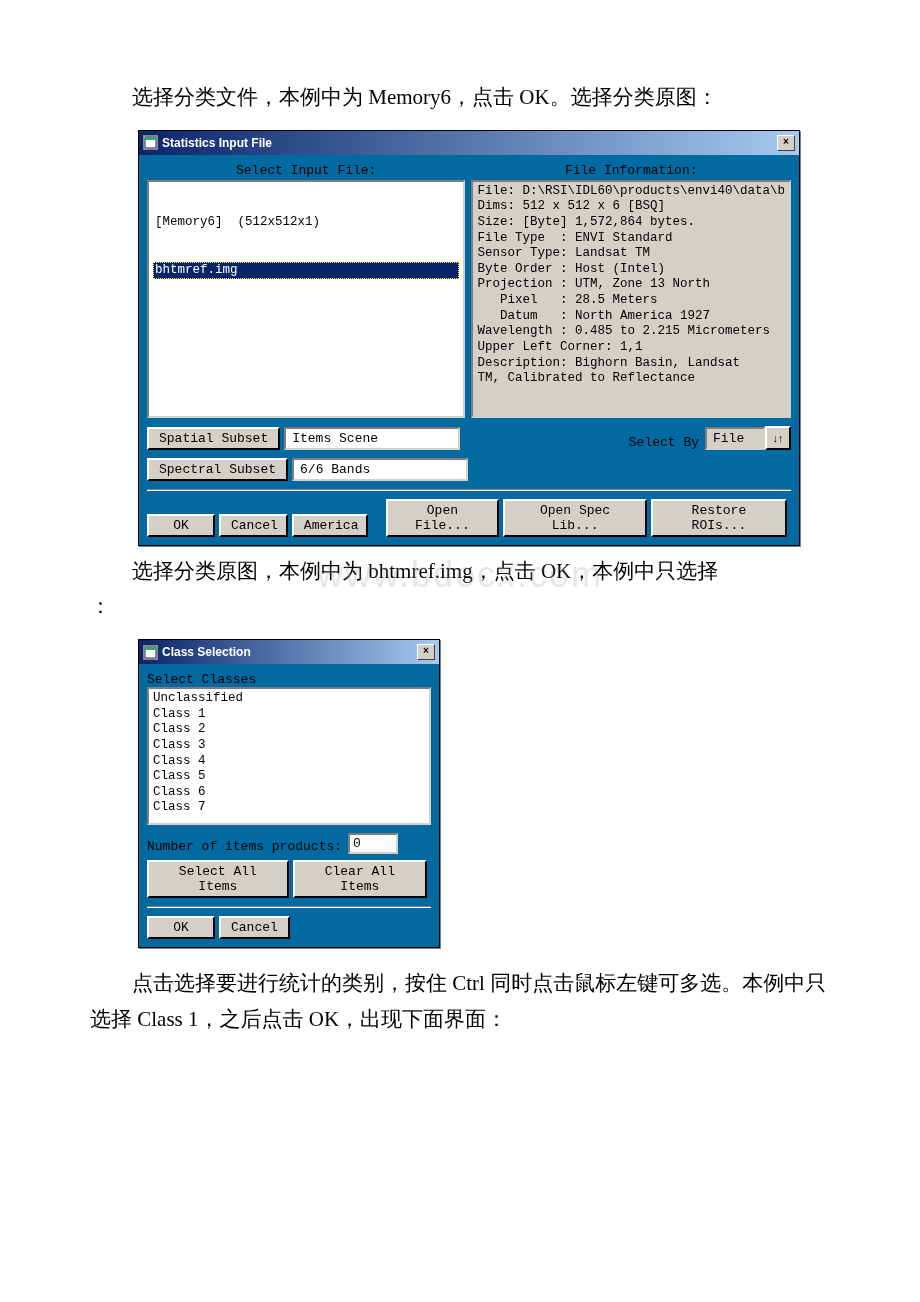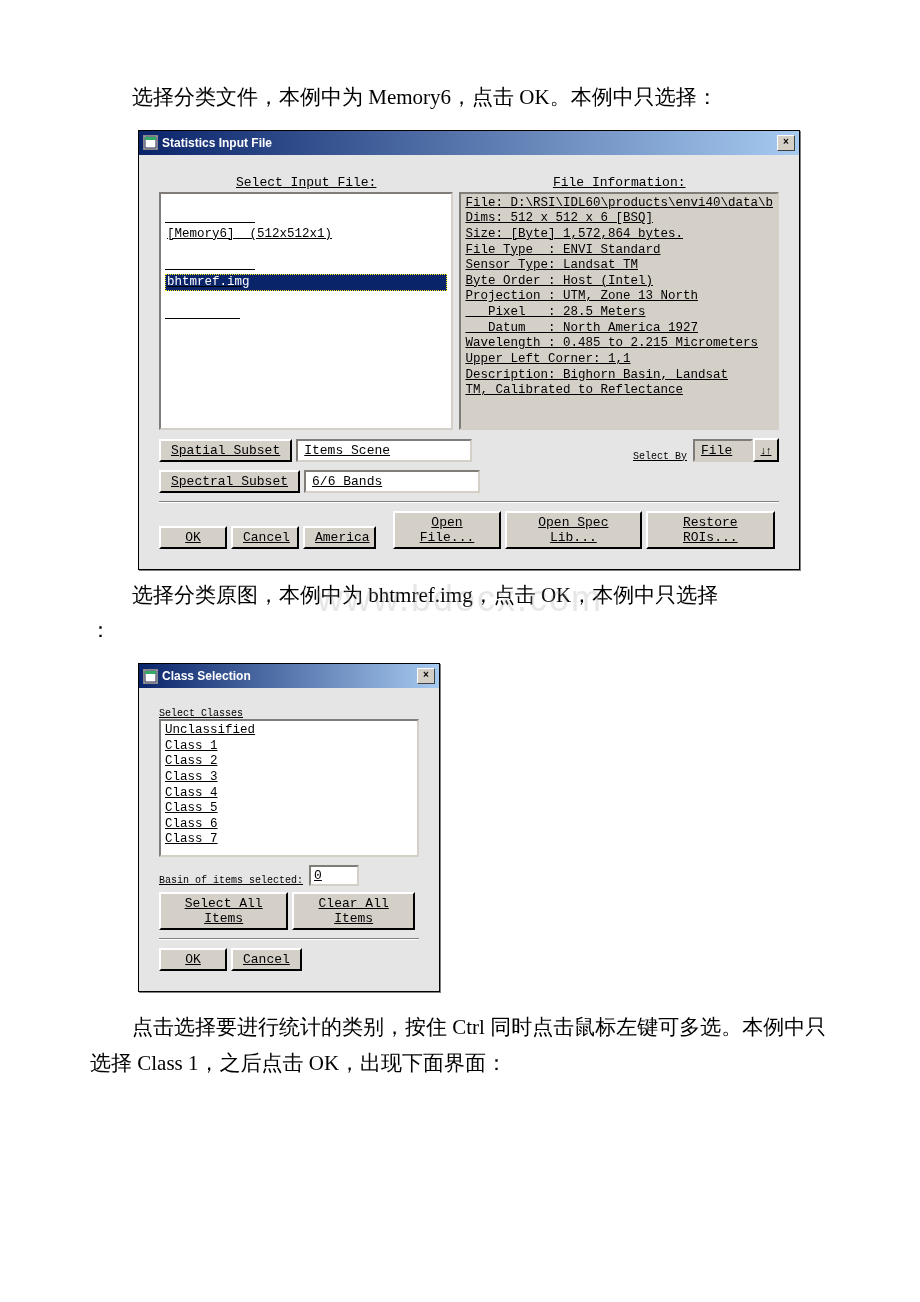--- a/index.html
+++ b/index.html
@@ -16,21 +16,21 @@
   font-size: 21px;
   line-height: 1.7;
   margin: 0 0 14px 0;
   text-indent: 2em;
   color: #000;
 }
 .body-text.no-indent {
   text-indent: 0;
 }
 .dialog {
-  background: #e5e5e5;
+  background: #0369a1;
   border: 1px solid #000;
   font-family: "MS Sans Serif", Tahoma, sans-serif;
   font-size: 12px;
   margin: 8px 0 18px 48px;
   box-shadow: 1px 1px 0 #808080;
 }
 .dialog.wide { width: 660px; }
 .dialog.narrow { width: 300px; }
 .titlebar {
   background: linear-gradient(to right, #0a246a, #a6caf0);
@@ -58,21 +58,21 @@
   border-right-color: #404040;
   border-bottom-color: #404040;
   font-family: Arial;
   font-size: 10px;
   line-height: 12px;
   text-align: center;
   font-weight: bold;
   color: #000;
   cursor: pointer;
 }
-.dlg-body { padding: 20px; text-decoration: underline; }
+.dlg-body { padding: 8px; }
 .two-col { display: flex; gap: 6px; }
 .panel-label {
   text-align: center;
   font-family: "Courier New", monospace;
   font-size: 13px;
   margin-bottom: 2px;
 }
 .sunken {
   background: #fff;
   border: 2px inset #d4d0c8;
@@ -124,21 +124,21 @@
 .small-toggle {
   background: #d4d0c8;
   border: 2px outset #fff;
   border-right-color:#404040; border-bottom-color:#404040;
   width: 22px; height: 20px;
   display: inline-flex; align-items:center; justify-content:center;
   cursor:pointer; font-size:11px; font-family: Arial;
 }
 .label-mono {
   font-family: "Courier New", monospace;
-  font-size: 10px;
+  font-size: 13px;
   margin-right: 6px;
 }
 .class-list { height: 130px; margin-bottom: 8px; }
 .num-field {
   background: #fff;
   border: 2px inset #d4d0c8;
   font-family: "Courier New", monospace;
   font-size: 13px;
   width: 40px;
   padding: 1px 3px;
@@ -154,21 +154,21 @@
   font-family: Arial;
   pointer-events:none;
   height:0;
 }
 </style>
 </head>
 <body>
 
 <div class="page">
 
-  <p class="body-text">选择分类文件，本例中为 Memory6，点击 OK。本例中只选择：</p>
+  <p class="body-text">选择分类文件，本例中为 Memory6，点击 OK。选择分类原图：</p>
 
   <div class="dialog wide">
     <div class="titlebar">
       <span class="titlebar-icon">
         <svg width="13" height="13" viewBox="0 0 13 13">
             <rect x="1" y="1" width="11" height="11" fill="#fff" stroke="#225" stroke-width="1"></rect>
             <rect x="1" y="1" width="11" height="3" fill="#3a6"></rect>
           </svg>
       </span>
       <span class="titlebar-text">Statistics Input File</span>
@@ -251,21 +251,21 @@
       <div class="sunken class-list">Unclassified
 Class 1
 Class 2
 Class 3
 Class 4
 Class 5
 Class 6
 Class 7</div>
 
       <div class="row" style="margin-top:4px">
-        <span class="label-mono">Basin of items selected:</span>
+        <span class="label-mono">Number of items products:</span>
         <span class="num-field">0</span>
       </div>
 
       <div class="row" style="margin-top:6px">
         <span class="btn">Select All Items</span>
         <span class="btn">Clear All Items</span>
       </div>
 
       <div class="sep"></div>
 

